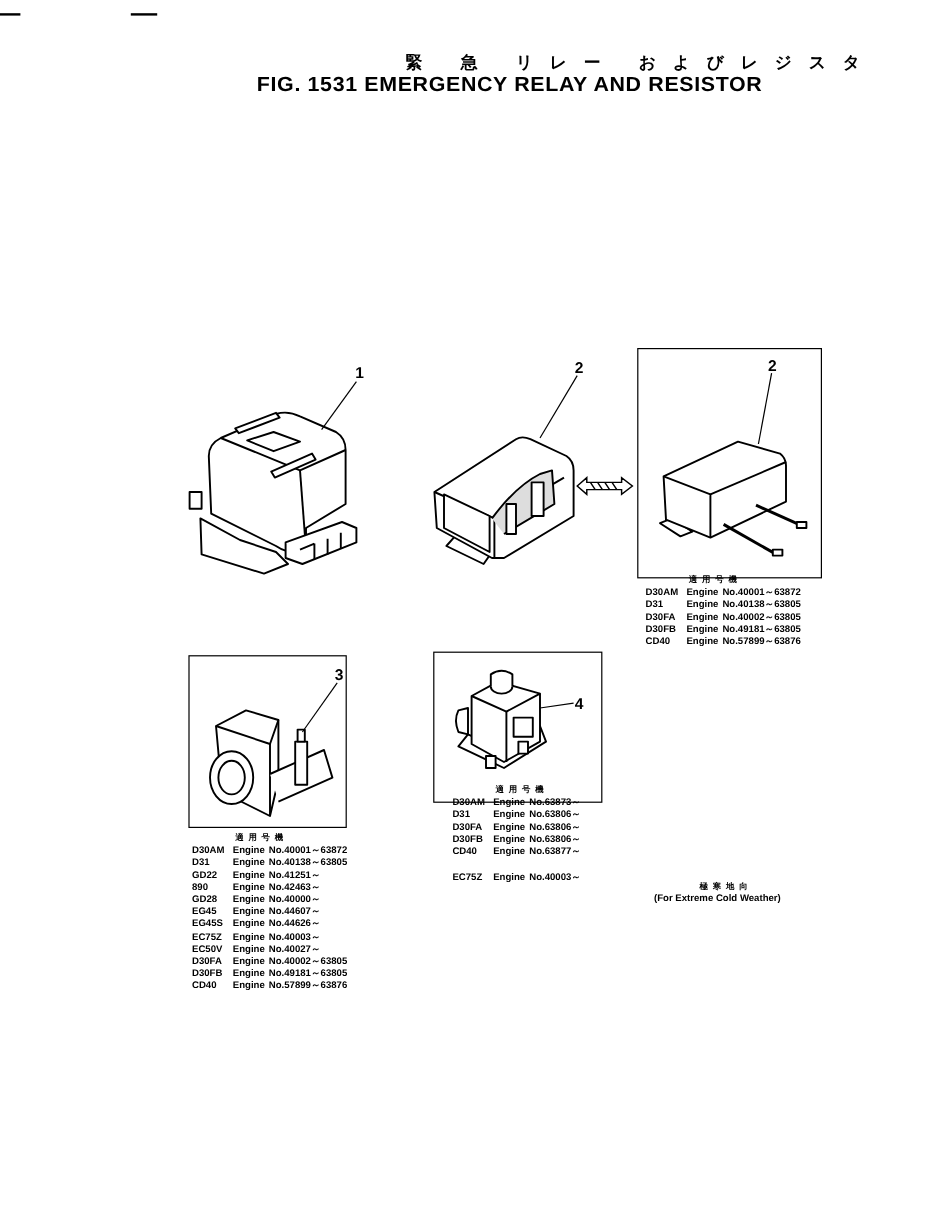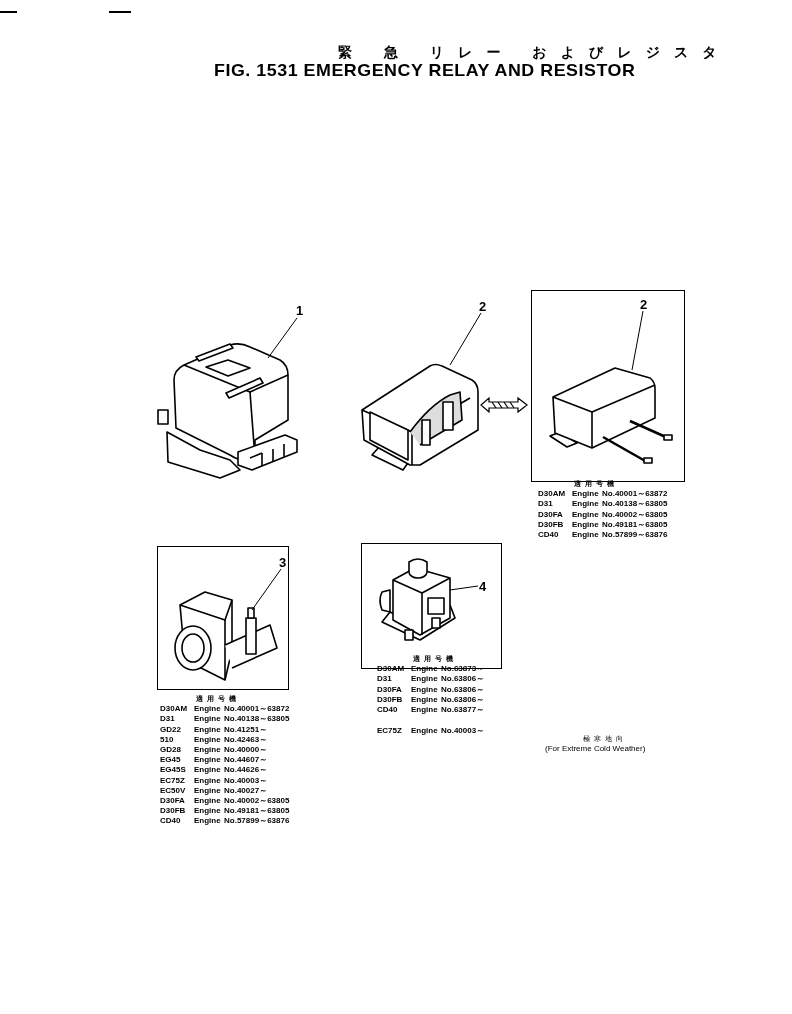--- a/index.html
+++ b/index.html
@@ -8,21 +8,21 @@
   .jp-title{position:absolute;left:312px;top:44px;font-size:14px;font-weight:bold;letter-spacing:14px;white-space:nowrap;margin-left:26px;}
   .title{position:absolute;left:214px;top:61px;font-size:17px;font-weight:bold;letter-spacing:0.5px;white-space:nowrap;transform:scaleX(1.05);transform-origin:left;}
   .frame{position:absolute;border:1.5px solid #000;}
   .callout{position:absolute;font-size:13px;font-weight:bold;}
   .tbl{position:absolute;font-size:8px;font-weight:bold;line-height:10.2px;white-space:nowrap;}
   .tbl .hdr{padding-left:36px;letter-spacing:4px;font-size:7px;}
   .tbl .row span{display:inline-block;}
   .tbl .row .m{width:34px;}
   .tbl .row .e{width:30px;}
   svg{position:absolute;overflow:visible;}
-  .note{position:absolute;font-size:8px;font-weight:normal;white-space:nowrap;padding-left:42px;}
+  .note{position:absolute;font-size:8px;font-weight:bold;white-space:nowrap;padding-left:42px;}
 </style>
 </head>
 <body>
 
 <div class="tick" style="left:0;width:17px;"></div>
 <div class="tick" style="left:109px;width:22px;"></div>
 
 <div class="jp-title">緊 急 リレー およびレジスタ</div>
 <div class="title">FIG. 1531  EMERGENCY RELAY AND RESISTOR</div>
 
@@ -109,21 +109,21 @@
     <line x1="252" y1="610" x2="281" y2="569" stroke="#000" stroke-width="1"></line>
   </svg>
   <div class="callout" style="left:279px;top:555px;">3</div>
 </div>
 
 <div class="tbl" style="left:160px;top:694px;">
   <div class="hdr">適用号機</div>
   <div class="row"><span class="m">D30AM</span><span class="e">Engine</span><span>No.40001～63872</span></div>
   <div class="row"><span class="m">D31</span><span class="e">Engine</span><span>No.40138～63805</span></div>
   <div class="row"><span class="m">GD22</span><span class="e">Engine</span><span>No.41251～</span></div>
-  <div class="row"><span class="m">510</span><span class="e">Engine</span><span>No.42463～</span></div>
+  <div class="row"><span class="m">890</span><span class="e">Engine</span><span>No.42463～</span></div>
   <div class="row"><span class="m">GD28</span><span class="e">Engine</span><span>No.40000～</span></div>
   <div class="row"><span class="m">EG45</span><span class="e">Engine</span><span>No.44607～</span></div>
   <div class="row"><span class="m">EG45S</span><span class="e">Engine</span><span>No.44626～</span></div>
   <div class="row"><span class="m">EC75Z</span><span class="e">Engine</span><span>No.40003～</span></div>
   <div class="row"><span class="m">EC50V</span><span class="e">Engine</span><span>No.40027～</span></div>
   <div class="row"><span class="m">D30FA</span><span class="e">Engine</span><span>No.40002～63805</span></div>
   <div class="row"><span class="m">D30FB</span><span class="e">Engine</span><span>No.49181～63805</span></div>
   <div class="row"><span class="m">CD40</span><span class="e">Engine</span><span>No.57899～63876</span></div>
 </div>
 

